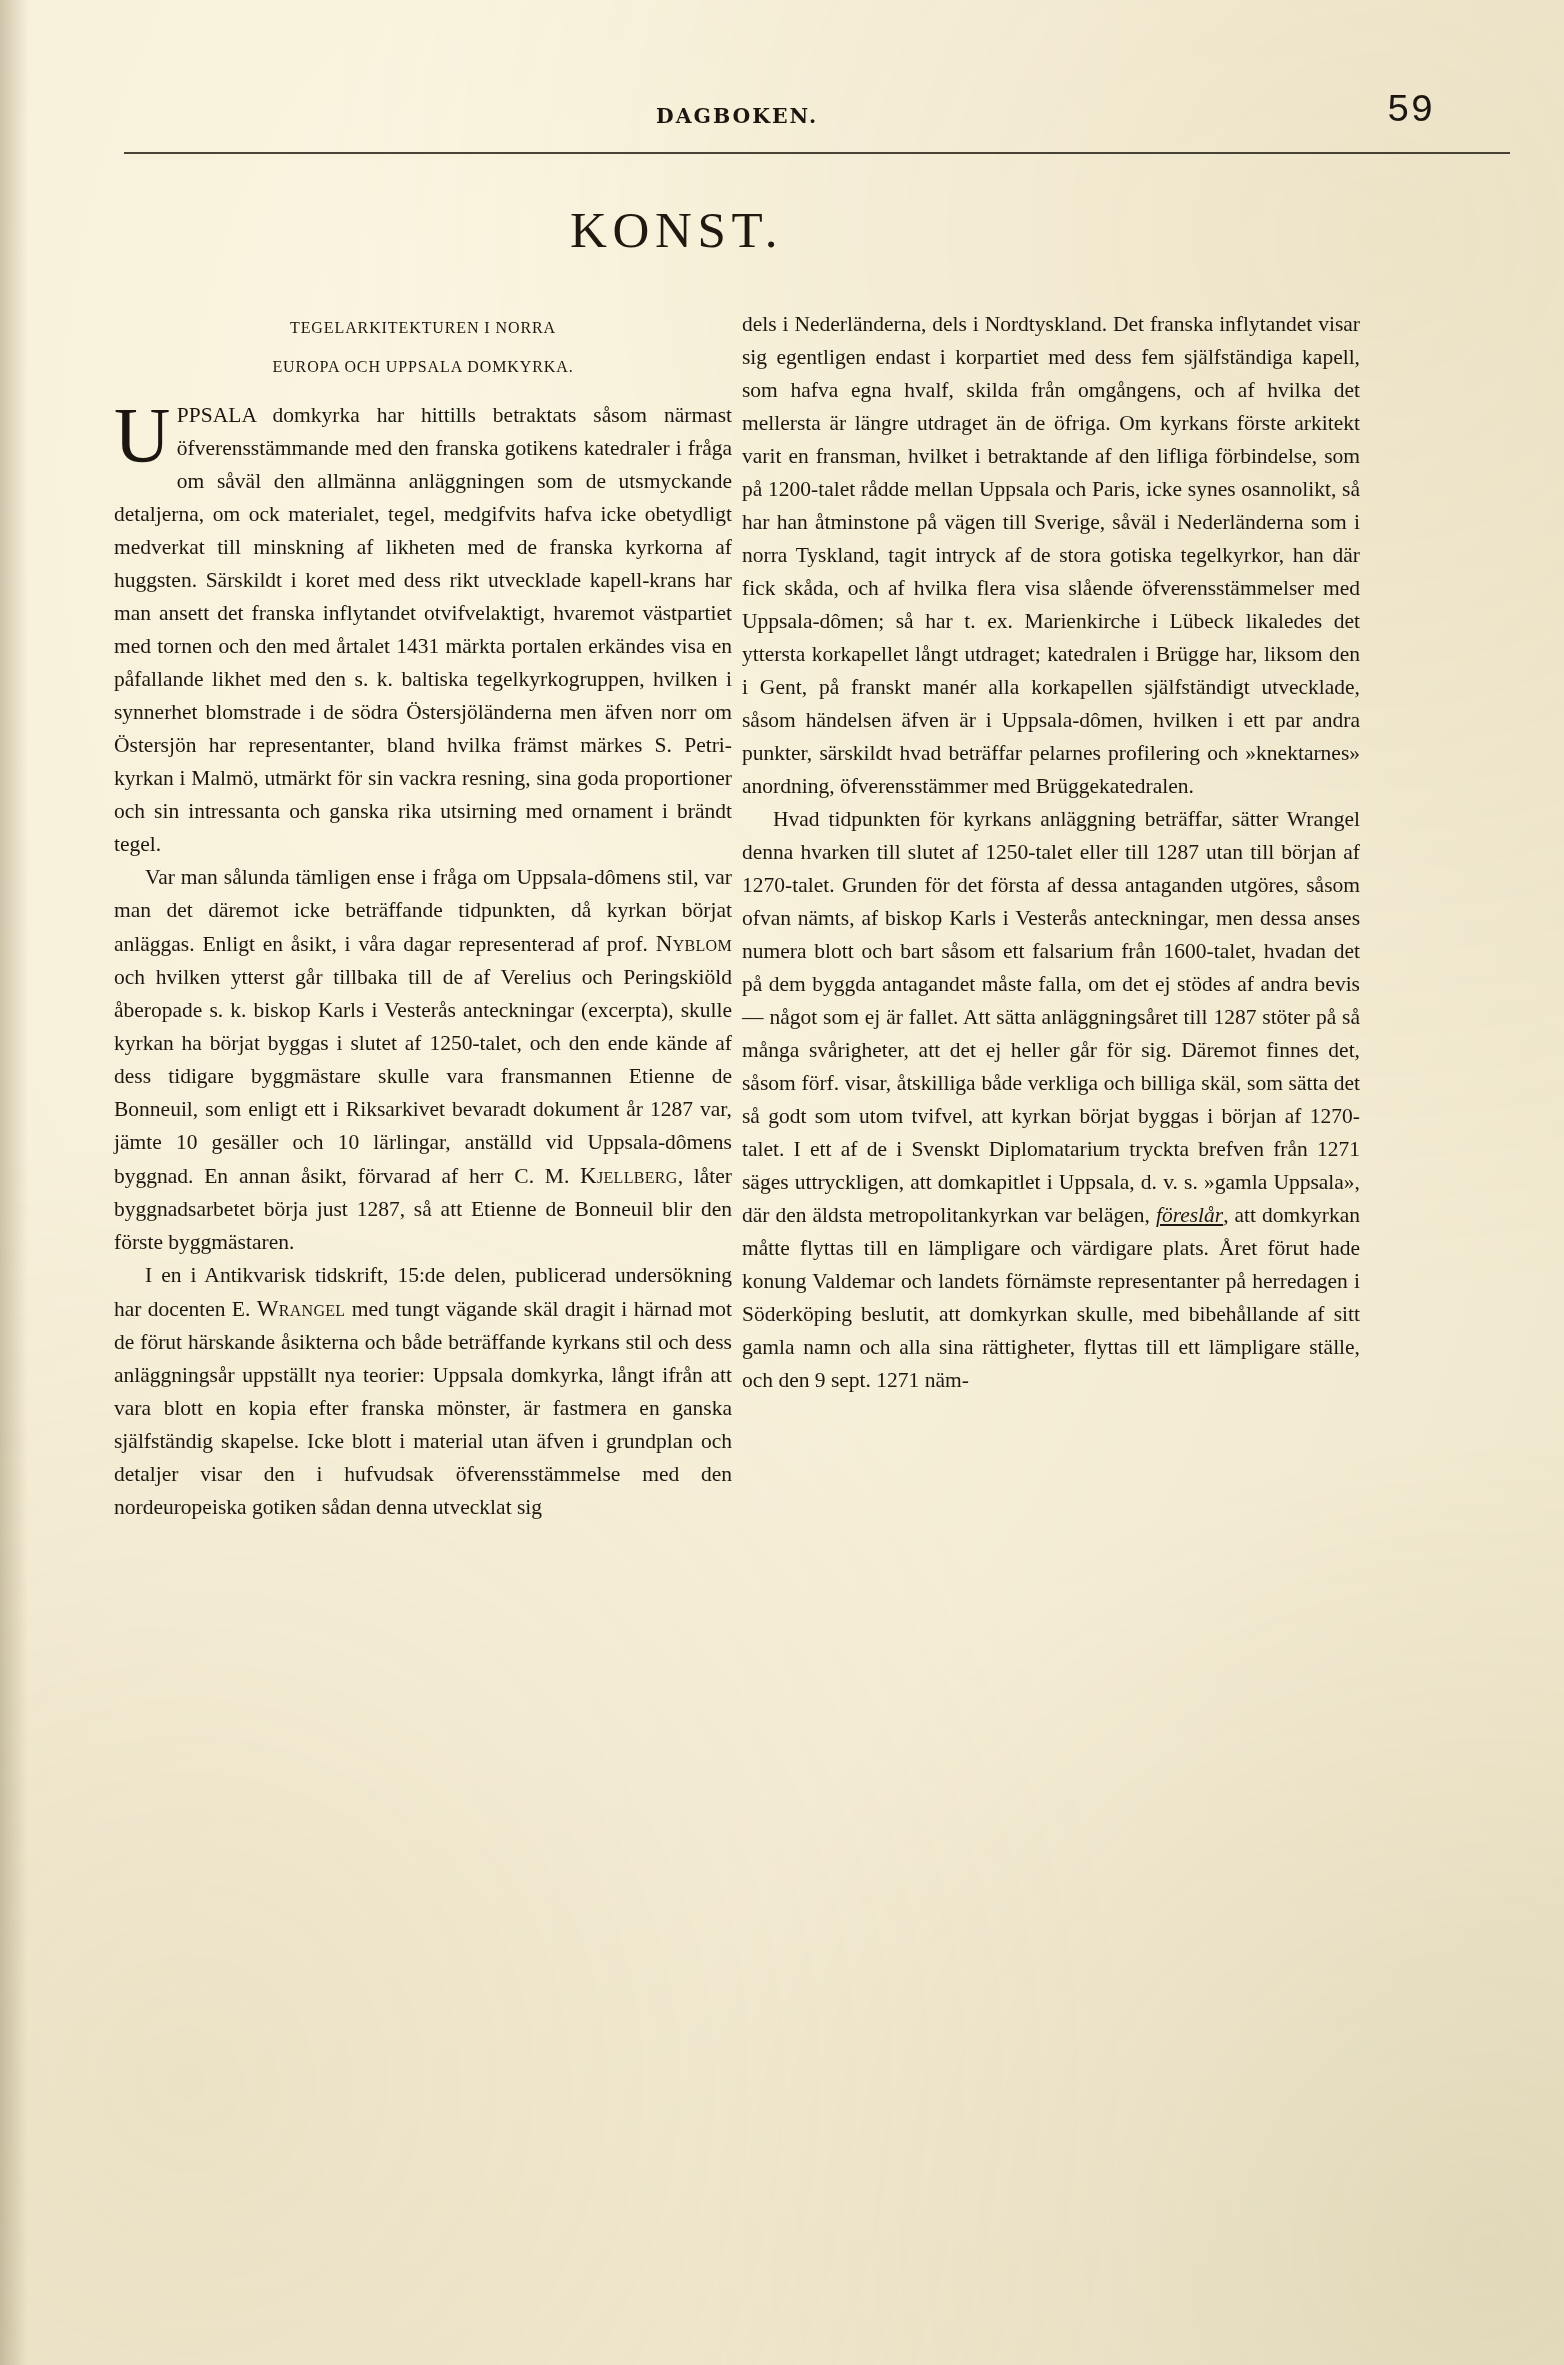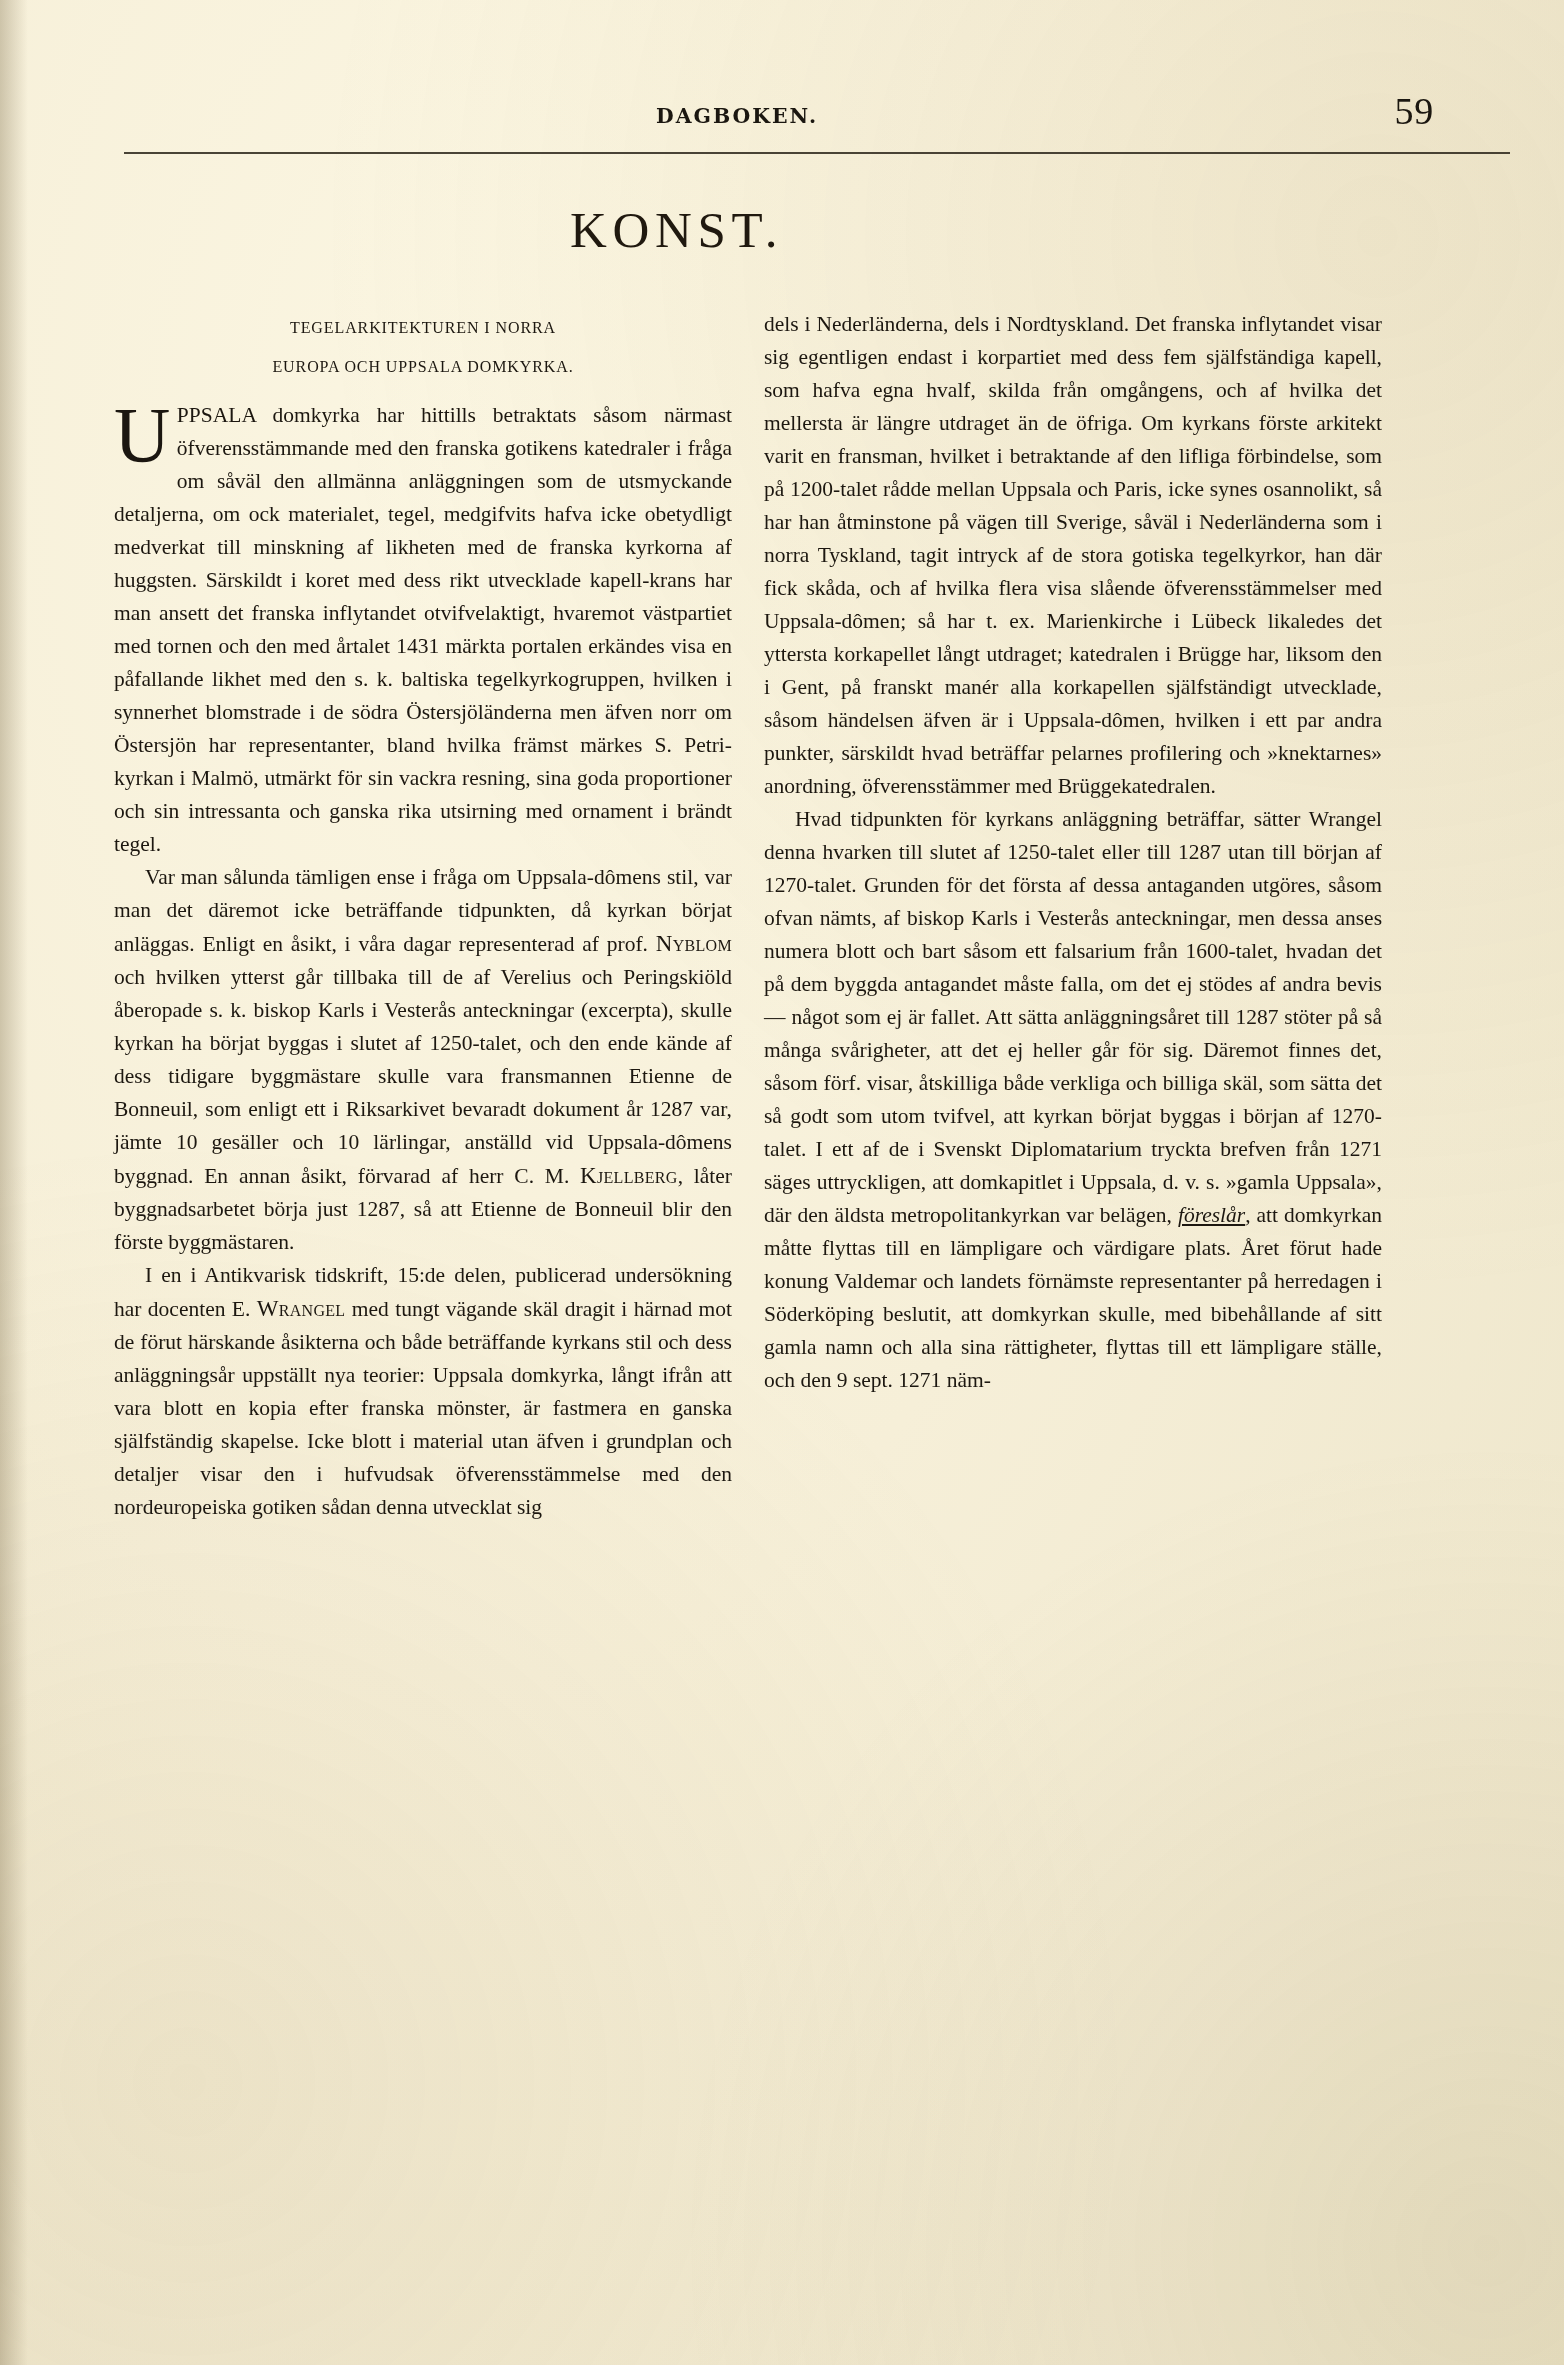--- a/index.html
+++ b/index.html
@@ -68,21 +68,21 @@
     font-family: "DejaVu Serif", serif;
     font-size: 20.4px;
     font-weight: 700;
     letter-spacing: 2px;
     color: #1b1710;
   }
   .runhead-folio {
     position: absolute;
     right: 78px;
     top: -14.7px;
-    font-family: Liberation Serif, serif;
+    font-family: Liberation Mono, monospace;
     font-size: 38px;
     color: #1b1710;
     letter-spacing: 0.8px;
   }
   .rule {
     position: absolute;
     left: 88px;
     top: 152px;
     width: 1386px;
     height: 1.6px;
@@ -109,21 +109,21 @@
     top: 308px;
     width: 618px;
     color: #1c1710;
     font-size: 21.5px;
     line-height: 33px;
     text-align: justify;
     text-justify: inter-word;
     hyphens: manual;
   }
   .col.left  { left: 78px;  }
-  .col.right { left: 728px; }
+  .col.right { left: 706px; }
 
   .col-heading {
     font-family: "Liberation Serif", serif;
     font-size: 16px;
     letter-spacing: 0.9px;
     line-height: 39px;
     text-align: center;
     margin: 0 0 13px 0;
     color: #1c1710;
     text-transform: uppercase;

